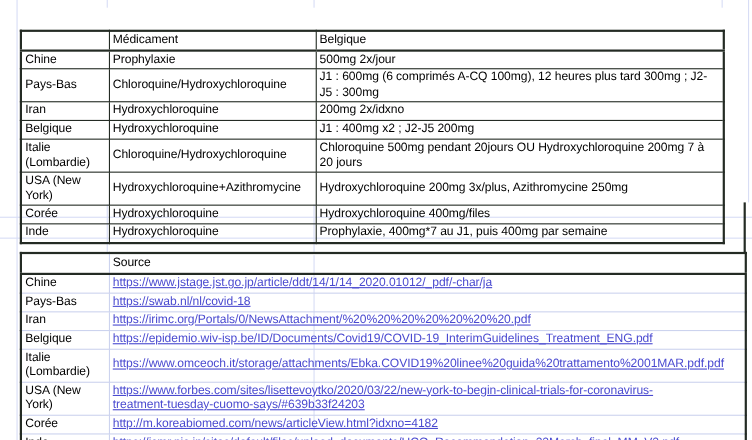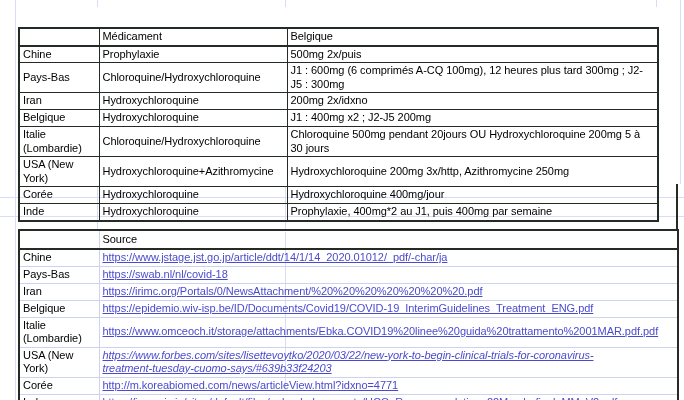--- a/index.html
+++ b/index.html
@@ -29,21 +29,21 @@
   
   #src-table{left:18px;top:229px;width:659px;border:2px solid #242b24;}
   #src-table td{
     border:1px solid #ccd3ee;padding:1px 3px;line-height:13.5px;
     vertical-align:middle;letter-spacing:-0.05px;
   }
   #src-table tr.hdr td{border-bottom:2px solid #242b24;height:15px;margin-left:40px;}
   #src-table tr.single{height:17px;}
   #src-table tr.double{height:30px;}
   .url-cell{white-space:nowrap;}
-  .url-cell.wrap{white-space:normal;font-style:italic;}
+  .url-cell.wrap{white-space:normal;}
   .link{color:#4a4ad0;text-decoration:underline;cursor:pointer;}
   .wrap-narrow{display:inline-block;max-width:506px;overflow-wrap:break-word;white-space:normal;vertical-align:top;}
 </style>
 </head>
 <body>
 
 <div class="gv" style="left:15px;top:0;height:400px;"></div>
 <div class="gv" style="left:680px;top:0;height:184px;"></div>
 <div class="gv" style="left:97px;top:0;height:7px;"></div>
 <div class="gv" style="left:285px;top:0;height:7px;"></div>
@@ -64,56 +64,56 @@
     </colgroup>
   <tbody>
       <tr class="hdr single">
     <td></td>
     <td>Médicament</td>
     <td>Belgique</td>
   </tr>
   <tr class="single">
     <td>Chine</td>
     <td>Prophylaxie</td>
-    <td>500mg 2x/puis</td>
+    <td>500mg 2x/jour</td>
   </tr>
   <tr class="double">
     <td>Pays-Bas</td>
     <td>Chloroquine/Hydroxychloroquine</td>
     <td>J1 : 600mg (6 comprimés A-CQ 100mg), 12 heures plus tard 300mg ; J2-J5 : 300mg</td>
   </tr>
   <tr class="single">
     <td>Iran</td>
     <td>Hydroxychloroquine</td>
     <td>200mg 2x/idxno</td>
   </tr>
   <tr class="single">
     <td>Belgique</td>
     <td>Hydroxychloroquine</td>
     <td>J1 : 400mg x2 ; J2-J5 200mg</td>
   </tr>
   <tr class="double">
     <td>Italie (Lombardie)</td>
     <td>Chloroquine/Hydroxychloroquine</td>
-    <td>Chloroquine 500mg pendant 20jours OU Hydroxychloroquine 200mg 5 à 30 jours</td>
+    <td>Chloroquine 500mg pendant 20jours OU Hydroxychloroquine 200mg 7 à 20 jours</td>
   </tr>
   <tr class="single">
     <td>USA (New York)</td>
     <td>Hydroxychloroquine+Azithromycine</td>
-    <td>Hydroxychloroquine 200mg 3x/http, Azithromycine 250mg</td>
+    <td>Hydroxychloroquine 200mg 3x/plus, Azithromycine 250mg</td>
   </tr>
   <tr class="single">
     <td>Corée</td>
     <td>Hydroxychloroquine</td>
-    <td>Hydroxychloroquine 400mg/jour</td>
+    <td>Hydroxychloroquine 400mg/files</td>
   </tr>
   <tr class="single">
     <td>Inde</td>
     <td>Hydroxychloroquine</td>
-    <td>Prophylaxie, 400mg*2 au J1, puis 400mg par semaine</td>
+    <td>Prophylaxie, 400mg*7 au J1, puis 400mg par semaine</td>
   </tr>
 </tbody>
   </table>
 
 <table id="src-table">
   <colgroup>
       <col style="width:80px">
       <col style="width:579px">
     </colgroup>
   <tbody>
@@ -140,20 +140,20 @@
   <tr class="single">
     <td>Italie (Lombardie)</td>
     <td class="url-cell"><span class="link">https://www.omceoch.it/storage/attachments/Ebka.COVID19%20linee%20guida%20trattamento%2001MAR.pdf.pdf</span></td>
   </tr>
   <tr class="double">
     <td>USA (New York)</td>
     <td class="url-cell wrap"><span class="link wrap-narrow">https://www.forbes.com/sites/lisettevoytko/2020/03/22/new-york-to-begin-clinical-trials-for-coronavirus-treatment-tuesday-cuomo-says/#639b33f24203</span></td>
   </tr>
   <tr class="single">
     <td>Corée</td>
-    <td class="url-cell"><span class="link">http://m.koreabiomed.com/news/articleView.html?idxno=4771</span></td>
+    <td class="url-cell"><span class="link">http://m.koreabiomed.com/news/articleView.html?idxno=4182</span></td>
   </tr>
   <tr class="single">
     <td>Inde</td>
     <td class="url-cell"><span class="link">https://icmr.nic.in/sites/default/files/upload_documents/HCQ_Recommendation_22March_final_MM_V2.pdf</span></td>
   </tr>
 </tbody>
   </table>
 
 </body></html>

